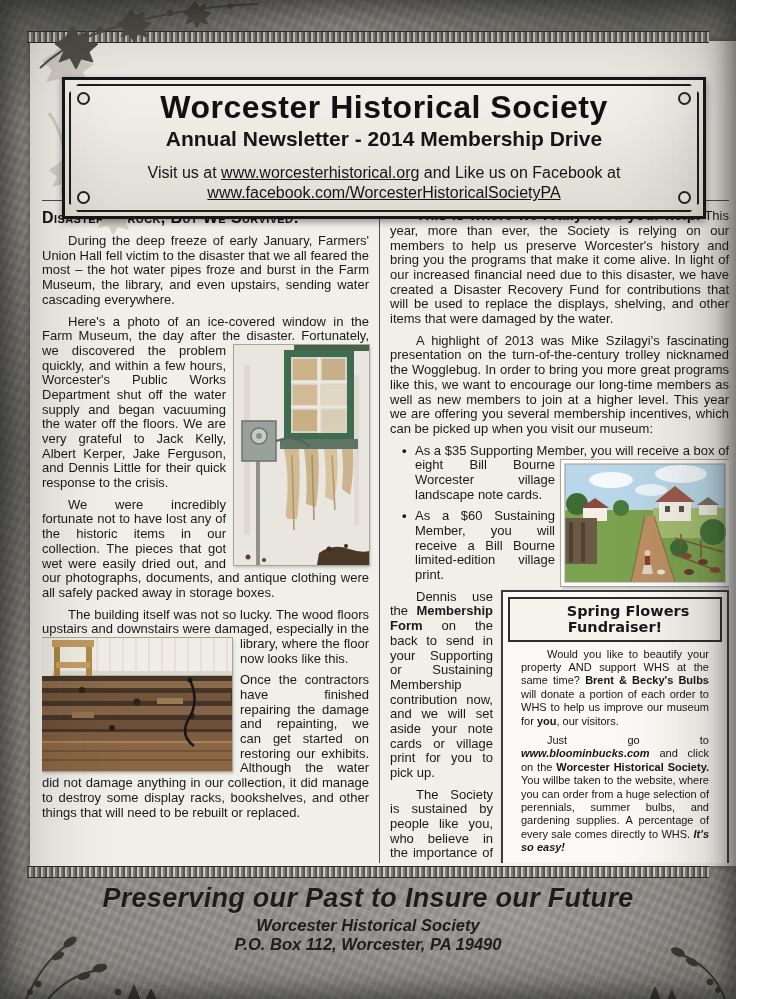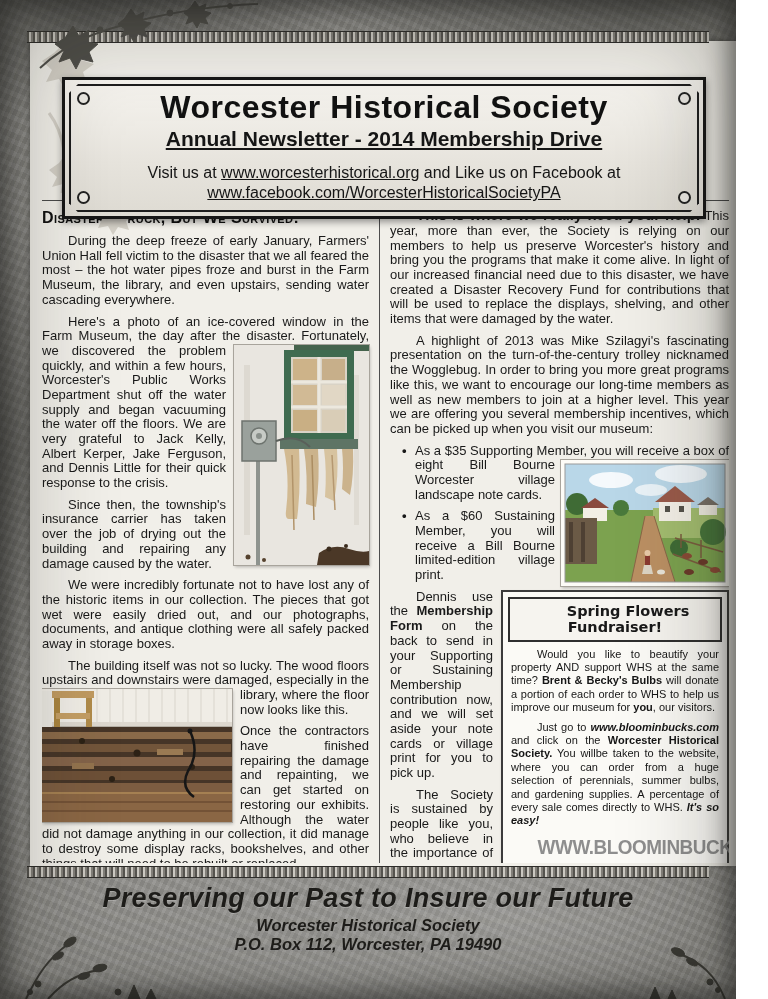--- a/index.html
+++ b/index.html
@@ -38,21 +38,21 @@
   .plaque{position:relative;width:622px;margin:36px auto 0;z-index:4;text-align:center;
     padding:10px 8px 12px;border:3px solid #161616;
     background:linear-gradient(180deg,#f7f5f0,#e7e4dd 60%,#dedbd3);
     box-shadow:0 3px 7px rgba(0,0,0,.4);}
   .plaque::before{content:"";position:absolute;inset:4px;border:2px solid #1d1d1d;pointer-events:none;
     clip-path:polygon(9px 0,calc(100% - 9px) 0,100% 9px,100% calc(100% - 9px),calc(100% - 9px) 100%,9px 100%,0 calc(100% - 9px),0 9px);}
   .screw{position:absolute;width:9px;height:9px;border:2px solid #222;border-radius:50%;background:#eceae4;}
   .screw.tl{left:12px;top:12px;} .screw.tr{right:12px;top:12px;}
   .screw.bl{left:12px;bottom:12px;} .screw.br{right:12px;bottom:12px;}
   .plaque-title{font-size:32px;font-weight:bold;line-height:1.08;color:#121212;letter-spacing:.5px;}
-  .plaque-subtitle{font-size:21px;font-weight:bold;color:#151515;margin-top:2px;text-decoration:underline;}
+  .plaque-subtitle{font-size:21px;font-weight:bold;color:#151515;margin-top:2px;}
   .plaque-links{font-size:16px;color:#151515;margin-top:12px;line-height:1.3;}
   .plaque-links a{color:#151515;text-decoration:underline;cursor:pointer;}
 
   
   .cols{position:absolute;top:159px;left:12px;right:9px;bottom:3px;display:flex;
     border-top:1px solid #4a4a4a;padding-top:6px;overflow:hidden;}
   .col{font-size:13px;line-height:1.13;color:#191919;}
   .col-left{width:327px;}
   .divider{width:1px;background:#4d4d4d;margin:0 10px;}
   .col-right{flex:1;min-width:0;}
@@ -74,21 +74,21 @@
   .fl-painting{float:right;width:174px;height:142px;shape-outside:inset(16px 0 0 0);}
   .fl-painting svg{position:absolute;top:16px;right:0;}
   .photo-frame{box-shadow:0 0 0 1px #a8a49c,1px 2px 3px rgba(0,0,0,.25);}
 
   
   .fl-spring{float:right;width:236px;margin-bottom:2px;}
   .spring-box{display:block;width:224px;margin-left:8px;border:2px solid #3b3b3b;background:#fbfaf6;
     box-shadow:1px 2px 3px rgba(0,0,0,.2);}
   .spring-title{display:block;margin:5px;border:2px solid #2f2f2f;padding:4px 2px;text-align:center;
     font-family:"DejaVu Sans",sans-serif;font-weight:bold;font-size:14.5px;letter-spacing:0;background:#f6f4ef;}
-  .spring-p{display:block;padding:0 8px;margin:6px 0;font-size:11px;line-height:1.22;text-align:justify;color:#161616;}
+  .spring-p{display:block;padding:0 8px;margin:6px 10px;font-size:11px;line-height:1.22;text-align:justify;color:#161616;}
   .spring-banner{display:block;text-align:center;font-weight:bold;font-size:21px;color:#8e8e8e;
     transform:scaleX(.9);white-space:nowrap;margin:7px 0 5px;letter-spacing:-.5px;}
   b.i{font-style:italic;}
 
   
   .footer{position:absolute;left:0;right:0;top:883px;text-align:center;color:#1e1d1a;z-index:10;}
   .tagline{font-size:27px;font-weight:bold;font-style:italic;letter-spacing:.3px;
     text-shadow:0 1px 0 rgba(255,255,255,.22);}
   .org{font-size:16.5px;font-weight:bold;font-style:italic;margin-top:2px;}
   .addr{font-size:16.5px;font-weight:bold;font-style:italic;}
@@ -177,21 +177,20 @@
               <path d="M85,208 q14,-10 30,-4 q12,4 20,2 l0,14 l-52,0 Z" fill="#4b3827"></path>
               <circle cx="95" cy="204" r="2.5" fill="#3a2b1d"></circle>
                 <circle cx="112" cy="201" r="2" fill="#3a2b1d"></circle>
               <circle cx="14" cy="212" r="2.5" fill="#55422e"></circle>
                 <circle cx="30" cy="215" r="2" fill="#55422e"></circle>
             </svg>
           </span>
           <span>Here's a photo of an ice-covered window in the Farm Museum, the day after the disaster. Fortunately, we discovered the problem quickly, and within a few hours, Worcester's Public Works Department shut off the water supply and began vacuuming the water off the floors. We are very grateful to Jack Kelly, Albert Kerper, Jake Ferguson, and Dennis Little for their quick response to the crisis.</span>
         </p>
 
-        <p class="ind">Since then, the township's insurance carrier has taken over the job of drying out the building and repairing any damage caused by the water.</p>
         <p class="ind">We were incredibly fortunate not to have lost any of the historic items in our collection. The pieces that got wet were easily dried out, and our photographs, documents, and antique clothing were all safely packed away in storage boxes.</p>
 
         <p class="ind">
           <span class="fl fl-floor">
             <svg class="photo-frame" width="190" height="133" viewBox="0 0 190 133">
               <rect width="190" height="133" fill="#f0ede6"></rect>
               <g stroke="#d9d5cc" stroke-width="1">
                 <line x1="55" y1="0" x2="55" y2="33"></line>
                   <line x1="68" y1="0" x2="68" y2="33"></line>
                 <line x1="81" y1="0" x2="81" y2="33"></line>

